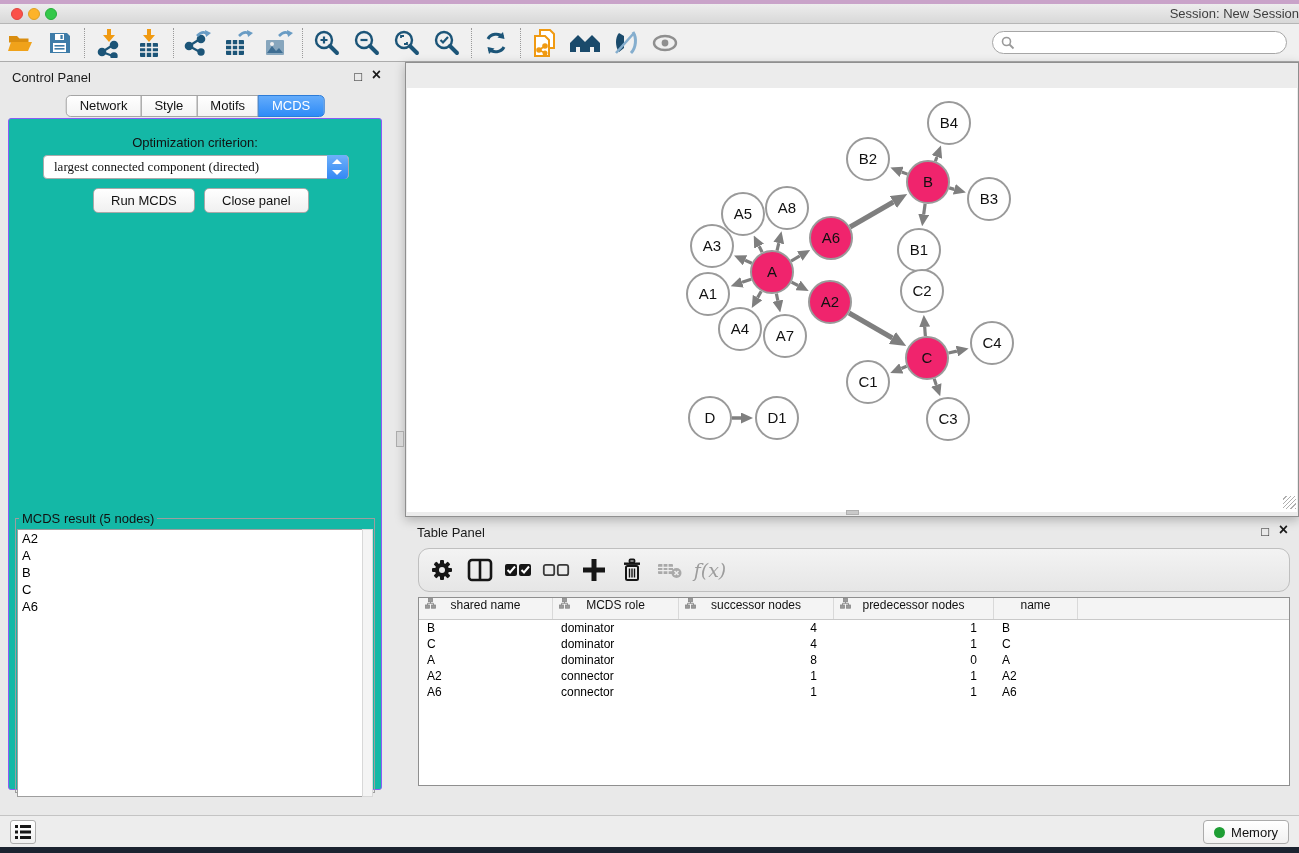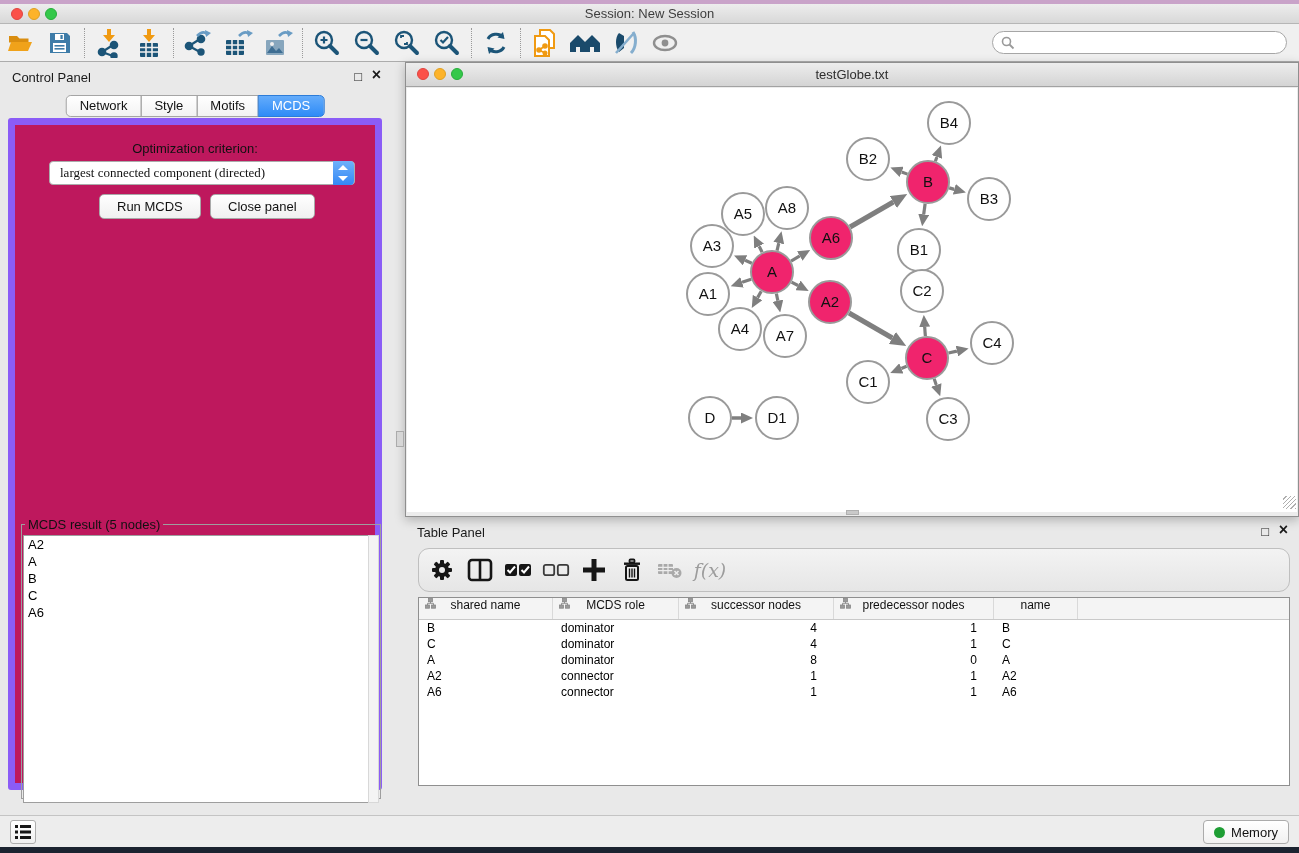--- a/index.html
+++ b/index.html
@@ -9,21 +9,21 @@
   
   #desktop-top { left:0; top:0; width:1299px; height:4px; background:#C9A3C9; }
   #desktop-bottom { left:0; top:847px; width:1299px; height:6px; background:#1B2330; }
 
   
   #main-titlebar { left:0; top:4px; width:1299px; height:20px; background:linear-gradient(#EDEDED,#D8D8D8); border-bottom:1px solid #B6B6B6; }
   .traffic { width:12px; height:12px; border-radius:50%; position:absolute; top:4px; }
   .tl-red { background:#FB5149; border:1px solid #DF4540; left:11px; }
   .tl-yellow { background:#FDB32A; border:1px solid #DFA023; left:28px; }
   .tl-green { background:#34C84A; border:1px solid #27AD3C; left:45px; }
-  #main-title { width:100%; text-align:center; font-size:13px; color:#3E3E3E; line-height:20px; }
+  #main-title { width:100%; text-align:right; font-size:13px; color:#3E3E3E; line-height:20px; }
 
   
   #toolbar { left:0; top:24px; width:1299px; height:38px; background:#F0F0F0; border-bottom:1px solid #ACACAC; display:flex; align-items:center; }
   .tb-icon { width:40px; height:32px; display:flex; align-items:center; justify-content:center; }
   .tb-sep { width:1px; height:30px; border-left:1px dotted #9A9A9A; margin:0 4px; }
   #toolbar-search { position:absolute; right:12px; top:7px; width:295px; height:23px; border:1px solid #A6A6A6; border-radius:12px; background:#fff; display:flex; align-items:center; padding-left:8px; }
   #toolbar-search input { border:none; outline:none; flex:1; font-size:13px; background:transparent; margin-left:5px; height:19px; }
 
   
   #control-panel { left:0; top:62px; width:390px; height:753px; }
@@ -33,21 +33,21 @@
   .panel-close { position:absolute; top:5px; font-size:16px; font-weight:bold; color:#1A1A1A; cursor:pointer; line-height:16px; }
   #cp-float { right:28px; } #cp-close { right:9px; }
 
   .seg-tabs { display:flex; }
   #cp-tabs { position:absolute; left:50%; transform:translateX(-50%); top:33px; z-index:3; }
   .seg-tab { padding:2px 13px; font-size:13px; background:linear-gradient(#FFFFFF,#F3F3F3); border:1px solid #A5A5A5; margin-left:-1px; color:#111; cursor:pointer; line-height:16px; }
   .seg-tab:first-child { border-radius:5px 0 0 5px; margin-left:0; }
   .seg-tab:last-child { border-radius:0 5px 5px 0; }
   .seg-tab.active { background:linear-gradient(#64ACFB,#2E8BF7); border-color:#2D7CD8; color:#fff; }
 
-  #cp-body { position:absolute; left:8px; top:56px; width:374px; height:672px; background:#be185d; border:7px solid #8b5cf6; border-radius:3px; }
+  #cp-body { position:absolute; left:8px; top:56px; width:374px; height:672px; background:#14b8a6; border:1px solid #8b5cf6; border-radius:3px; }
   #opt-label { position:absolute; top:16px; width:100%; text-align:center; font-size:13px; color:#111; }
   #criterion-select { position:absolute; left:34px; top:36px; width:306px; height:24px; background:#fff; border:1px solid #ABABAB; border-radius:4px; font-size:13px; line-height:22px; padding-left:10px; color:#111; cursor:pointer;font-family:Liberation Serif, serif; }
   #criterion-stepper { position:absolute; right:0px; top:-1px; width:21px; height:24px; background:linear-gradient(#6FB1FA,#3388F5); border-radius:0 4px 4px 0; }
   .chev { position:absolute; left:5px; width:0; height:0; border-left:5px solid transparent; border-right:5px solid transparent; }
   .chev-up { top:4px; border-bottom:5px solid #fff; }
   .chev-down { bottom:4px; border-top:5px solid #fff; }
   .cp-btn { position:absolute; top:69px; height:25px; background:linear-gradient(#FFFFFF,#F0F0F0); border:1px solid #A9A9A9; border-radius:5px; font-size:13px; padding:0 17px; color:#111; cursor:pointer; font-family:"Liberation Sans",sans-serif; }
   #run-btn { left:84px; } #closepanel-btn { left:195px; }
 
   #mcds-fieldset { position:absolute; left:6px; top:392px; width:360px; height:282px; border:1px solid #9E9E9E; padding:0; }
@@ -290,26 +290,20 @@
           <div class="row-item">B</div>
           <div class="row-item">C</div>
           <div class="row-item">A6</div>
         </div>
       <div id="mcds-scroll"></div>
     </fieldset>
   </div>
 </div>
 
 <div class="abs" id="net-window">
-  <div id="net-titlebar">
-    <span class="traffic tl-red"></span>
-    <span class="traffic tl-yellow"></span>
-    <span class="traffic tl-green"></span>
-    <div id="net-title">testGlobe.txt</div>
-  </div>
   <div id="net-canvas">
     <svg id="graph-svg" width="890" height="424">
         <defs>
           <marker id="arr" markerUnits="userSpaceOnUse" markerWidth="12" markerHeight="11" refX="0" refY="5.5" orient="auto">
             <path d="M0 0 L12 5.5 L0 11 z" fill="#7F7F7F"></path>
           </marker>
           <marker id="arrBig" markerUnits="userSpaceOnUse" markerWidth="16" markerHeight="14" refX="0" refY="7" orient="auto">
             <path d="M0 0 L16 7 L0 14 z" fill="#7F7F7F"></path>
           </marker>
         </defs>

